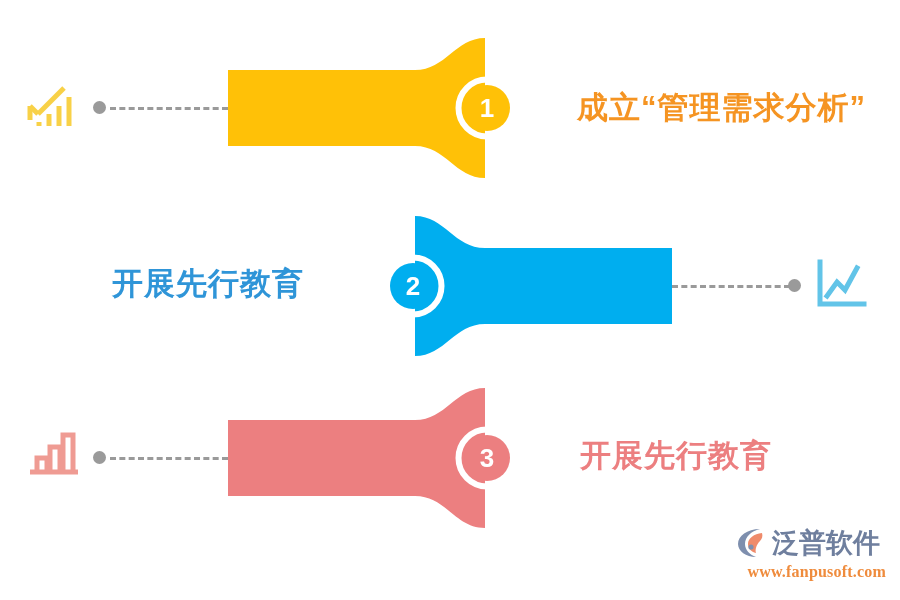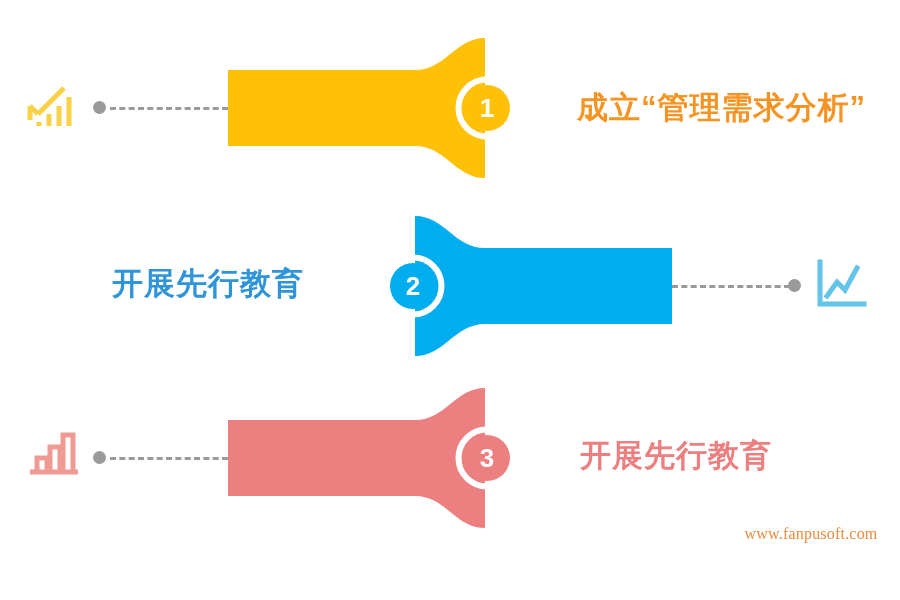--- a/index.html
+++ b/index.html
@@ -94,24 +94,24 @@
   .brand-name {
     font-size: 27px;
     font-weight: bold;
     color: #6f7f9e;
     letter-spacing: 0px;
     line-height: 1;
     margin-left: 2px;
   }
   .brand-url {
     font-size: 16px;
-    font-weight: normal;
+    font-weight: bold;
     color: #ef8b3c;
     letter-spacing: 0.2px;
-    text-align: center;
+    text-align: right;
     line-height: 1;
     margin-top: 2px;
     font-family: "Liberation Serif", "DejaVu Serif", serif;
   }
 </style>
 </head>
 <body>
 
 <div class="stage">
 
@@ -218,16 +218,26 @@
         <circle cx="487" cy="108" r="23" fill="#ec7f80"></circle>
       </svg>
     </div>
     <div style="position:absolute;left:462px;top:89px;width:50px;text-align:center;
                 font-size:26px;font-weight:bold;color:#ffffff;line-height:38px;">3</div>
 
     <div class="label label-3" style="left:580px;top:90px;">开展先行教育</div>
   </div>
 
   <div class="brand">
+    <div class="brand-row">
+      <div class="brand-mark">
+        <svg viewBox="0 0 34 34" width="34" height="34" aria-hidden="true">
+          <path d="M24 3 C11 3 2 10 2 18 C2 25 10 31 20 31 C14 29 9 24 9 18 C9 11 15 5 24 3 Z" fill="#7e8fae"></path>
+          <path d="M26 7 C18 8 12 12 12 18 C12 22 15 26 20 27 C19 24 20 19 24 15 C26 13 27 10 26 7 Z" fill="#ef8b6b"></path>
+          <circle cx="15" cy="21" r="2.6" fill="#7e8fae"></circle>
+        </svg>
+      </div>
+      <div class="brand-name">泛普软件</div>
+    </div>
     <div class="brand-url">www.fanpusoft.com</div>
   </div>
 
 </div>
 
 </body></html>

